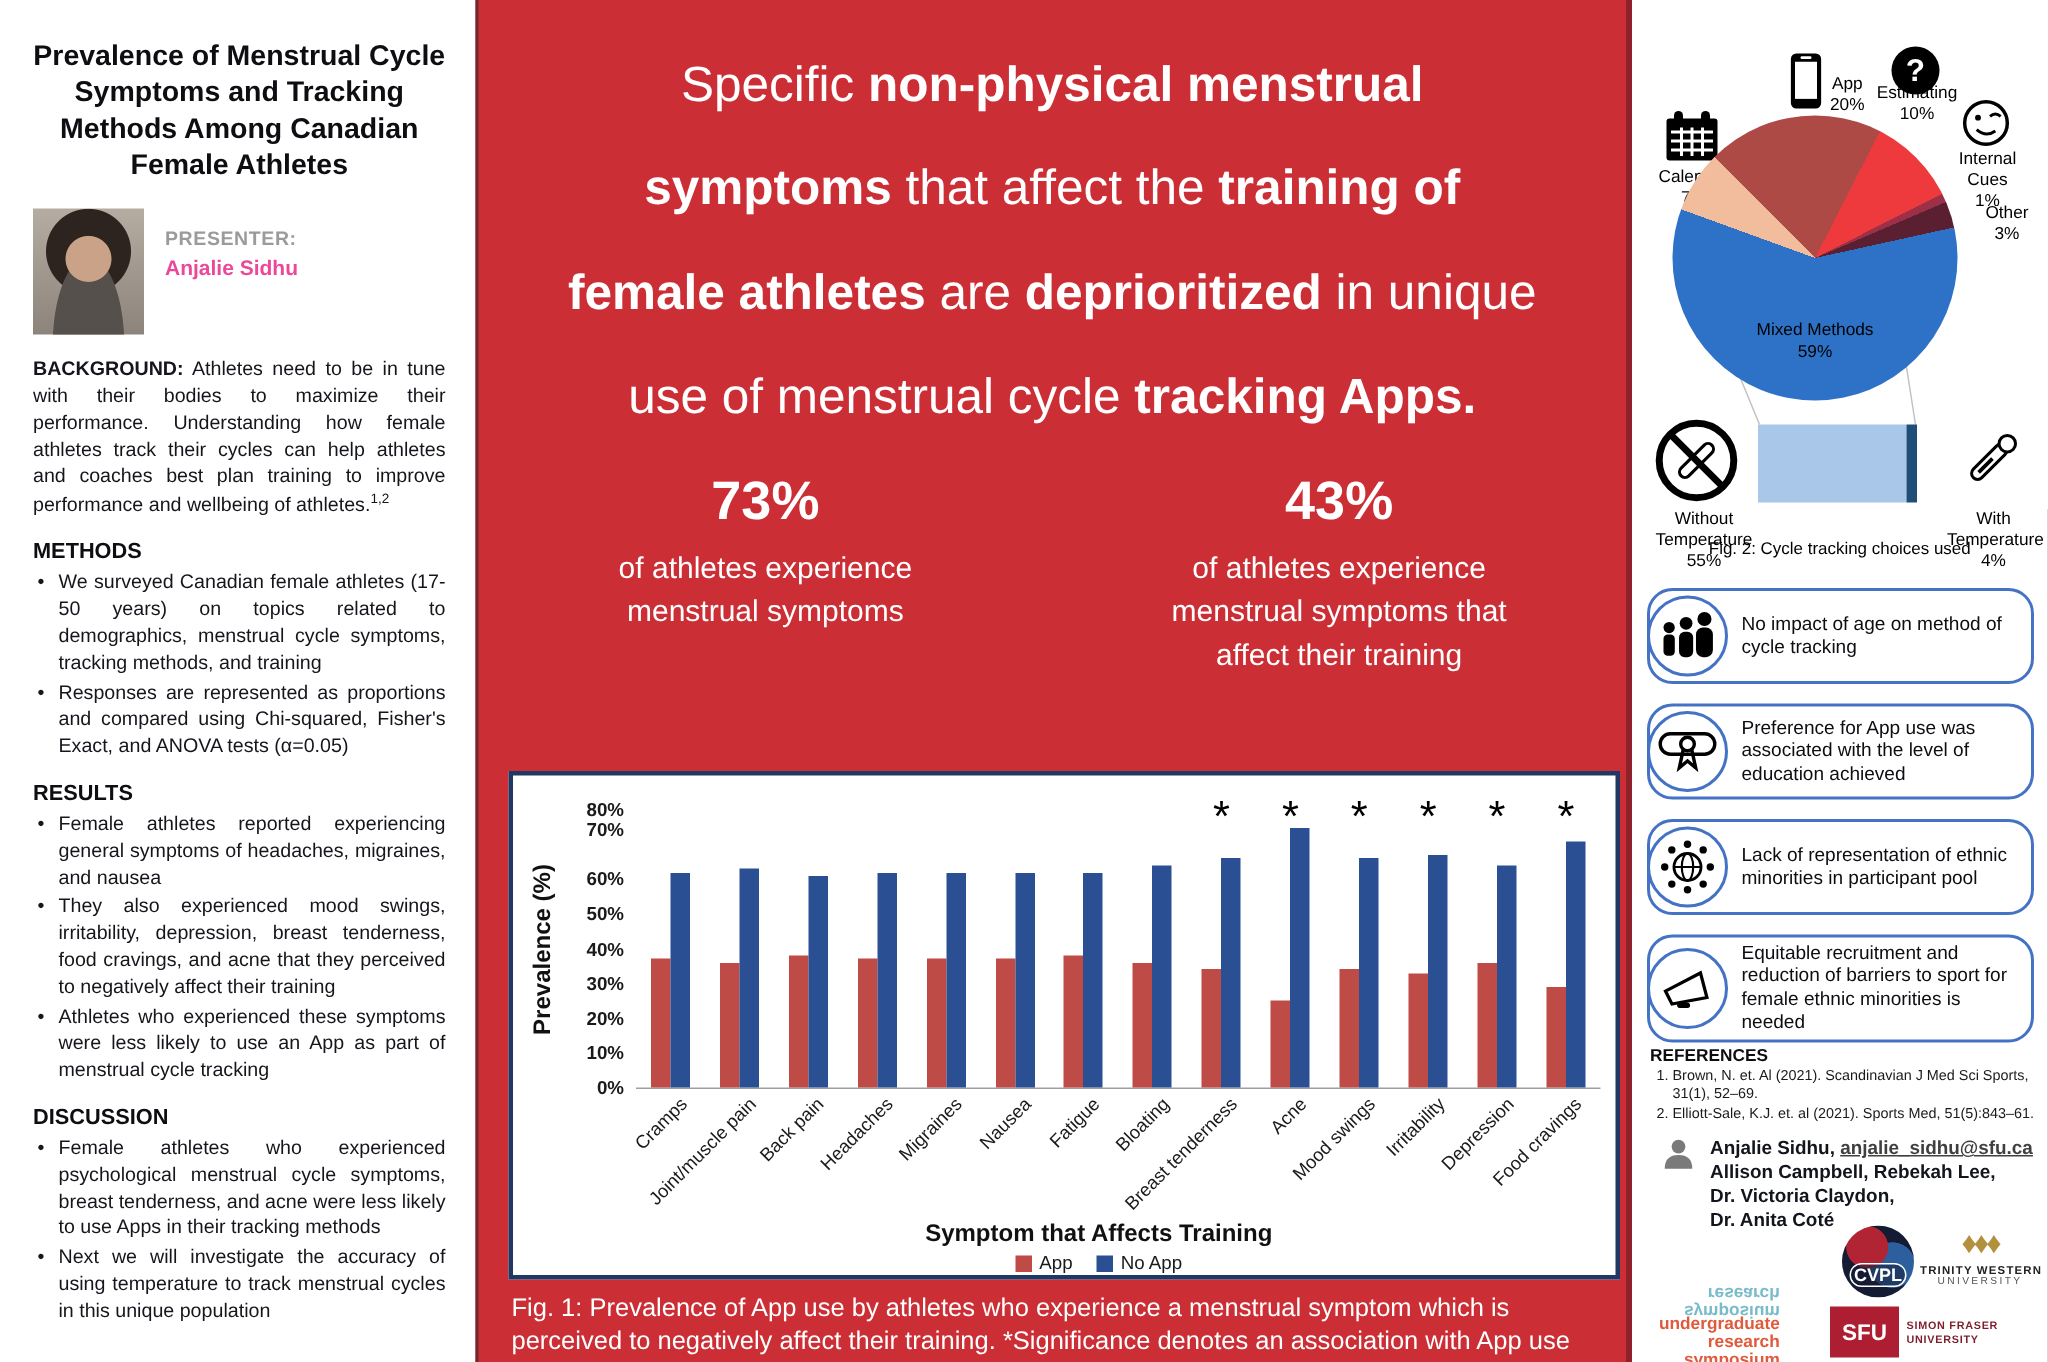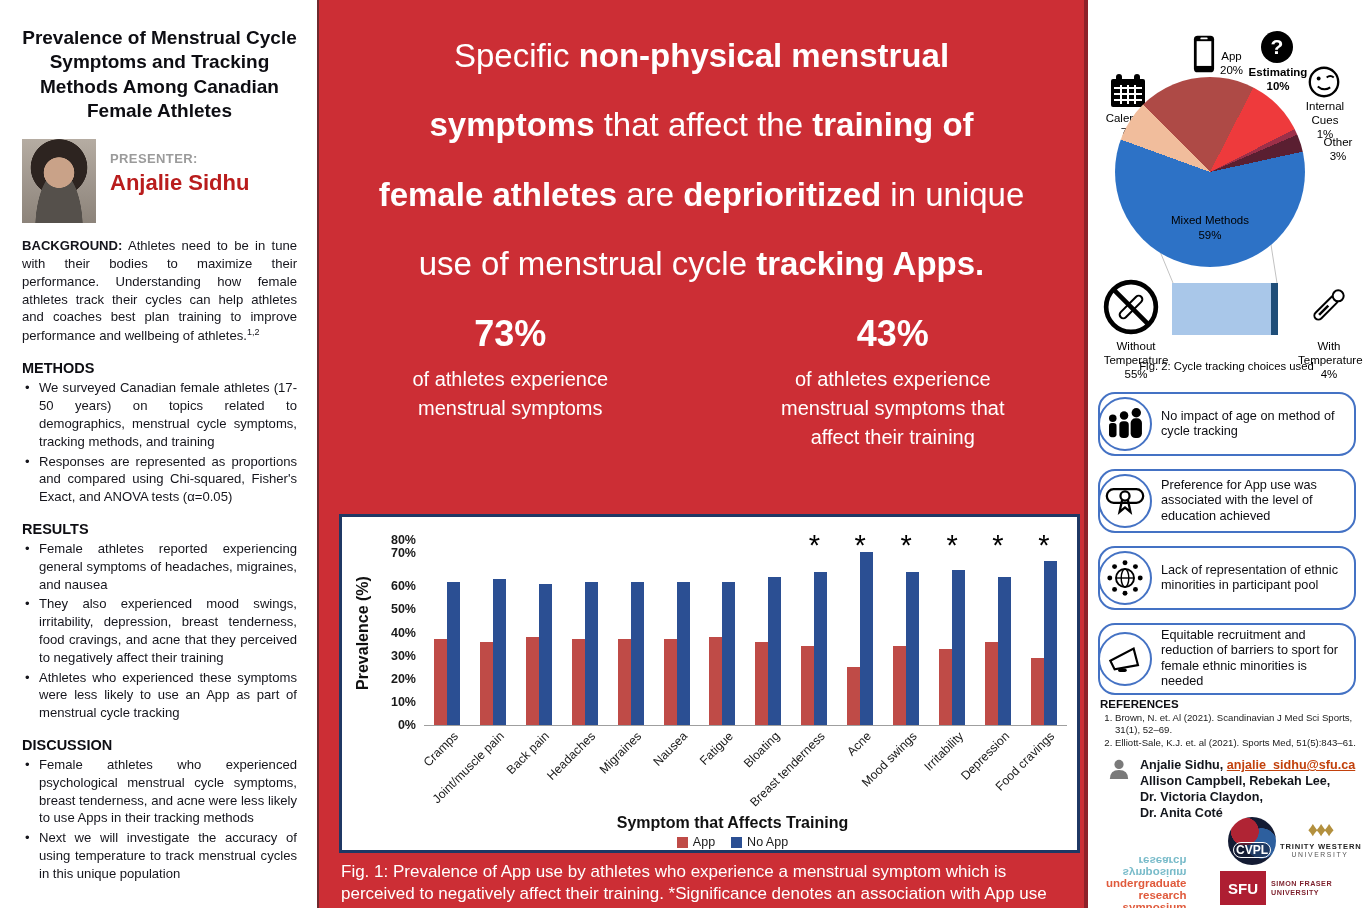--- a/index.html
+++ b/index.html
@@ -11,21 +11,21 @@
   .left-col { position:absolute; left:0; top:0; width:317px; height:908px; background:#fff; padding:26px 20px 10px 22px; }
   .poster-title { font-size:19px; font-weight:bold; color:#0d0d12; text-align:center; line-height:1.28; margin-bottom:16px; }
   .presenter-row { display:flex; gap:14px; align-items:flex-start; margin-bottom:14px; }
   .presenter-photo { width:74px; height:84px; flex:0 0 auto;
      background:
        radial-gradient(circle at 50% 40%, #c9a288 0 24%, rgba(0,0,0,0) 25%),
        radial-gradient(ellipse at 50% 108%, #55504b 0 45%, rgba(0,0,0,0) 46%),
        radial-gradient(circle at 50% 34%, #2d2420 0 42%, rgba(0,0,0,0) 43%),
        linear-gradient(#b5aca2, #8c837a); }
   .presenter-label { color:#9b9b9b; font-weight:bold; font-size:13px; letter-spacing:.4px; margin-top:12px; }
-  .presenter-name { color:#b91c1c; font-weight:bold; font-size:22px; margin-top:4px; }
+  .presenter-name { color:#ec4899; font-weight:bold; font-size:14px; margin-top:4px; }
   .body-text { font-size:13.1px; line-height:1.36; color:#15151c; text-align:justify; }
   .inline-heading { font-weight:bold; }
   sup { font-size:9px; }
   .section { margin-top:15px; }
   .section-heading { font-size:14.5px; font-weight:bold; color:#0d0d12; margin-bottom:3px; }
   .bullets { list-style:none; }
   .bullets li { position:relative; padding-left:17px; font-size:13.1px; line-height:1.36; color:#15151c; text-align:justify; margin-bottom:2px; }
   .bullets li::before { content:"•"; position:absolute; left:3px; top:0; }
 
   
@@ -80,21 +80,21 @@
                     display:flex; align-items:center; justify-content:center; margin-left:-2px; background:#fff; }
   .callout-text { font-size:12.7px; line-height:1.22; color:#0d0d12; }
 
   .refs { position:absolute; left:12px; right:6px; top:698px; }
   .refs-heading { font-size:11.5px; font-weight:bold; color:#0d0d12; margin-bottom:2px; }
   .refs ol { margin-left:15px; }
   .refs li { font-size:9.6px; line-height:1.3; color:#1a1a1a; }
 
   .contact { position:absolute; left:20px; top:758px; display:flex; gap:10px; }
   .contact-lines { font-size:12.6px; font-weight:bold; color:#12151c; line-height:1.26; }
-  .email-link { color:#c2410c; font-weight:bold; }
+  .email-link { color:#404040; font-weight:bold; }
 
   .logos { position:absolute; left:0; top:815px; width:277px; height:93px; }
   .cvpl-logo { position:absolute; left:140px; top:2px; width:48px; height:48px; border-radius:50%;
                background: radial-gradient(circle at 35% 30%, #b02434 0 30%, rgba(0,0,0,0) 31%),
                            radial-gradient(circle at 70% 55%, #2d5f9e 0 35%, rgba(0,0,0,0) 36%),
                            #141b33;
                display:flex; align-items:flex-end; justify-content:center; }
   .cvpl-text { color:#fff; font-weight:bold; font-size:12px; border:1.5px solid #fff; border-radius:8px; padding:0 2px; margin-bottom:7px; background:rgba(20,27,51,.55); }
   .twu-logo { position:absolute; left:192px; top:4px; width:80px; text-align:center; }
   .twu-mark { color:#b3903e; font-size:20px; line-height:1; letter-spacing:-2px; }
@@ -340,21 +340,21 @@
         </g>
     </svg>
     <div class="pie-tag" style="left:8px; top:112px; width:66px;">
       <span>Calendar</span><br><span>7%</span>
     </div>
 
     <svg style="position:absolute;left:172px;top:30px;width:34px;height:34px;" viewBox="0 0 34 34">
       <circle cx="17" cy="17" r="16" fill="#000"></circle>
       <text x="17" y="24" text-anchor="middle" font-size="21" font-weight="bold" fill="#fff" font-family="Liberation Sans, sans-serif">?</text>
     </svg>
-    <div class="pie-tag" style="left:154px; top:66px; width:72px;font-weight:bold;">
+    <div class="pie-tag" style="left:154px; top:56px; width:72px;">
       <span>Estimating</span><br><span>10%</span>
     </div>
 
     <svg style="position:absolute;left:220px;top:66px;width:32px;height:32px;" viewBox="0 0 36 36">
       <circle cx="18" cy="18" r="16" fill="#fff" stroke="#000" stroke-width="2.6"></circle>
       <circle cx="12" cy="14" r="2.2" fill="#000"></circle>
       <path d="M21 13 q4 -3.5 8 0" stroke="#000" stroke-width="2.2" fill="none"></path>
       <path d="M11 23 q7 6 14 1" stroke="#000" stroke-width="2.2" fill="none"></path>
     </svg>
     <div class="pie-tag" style="left:208px; top:100px; width:58px;">

